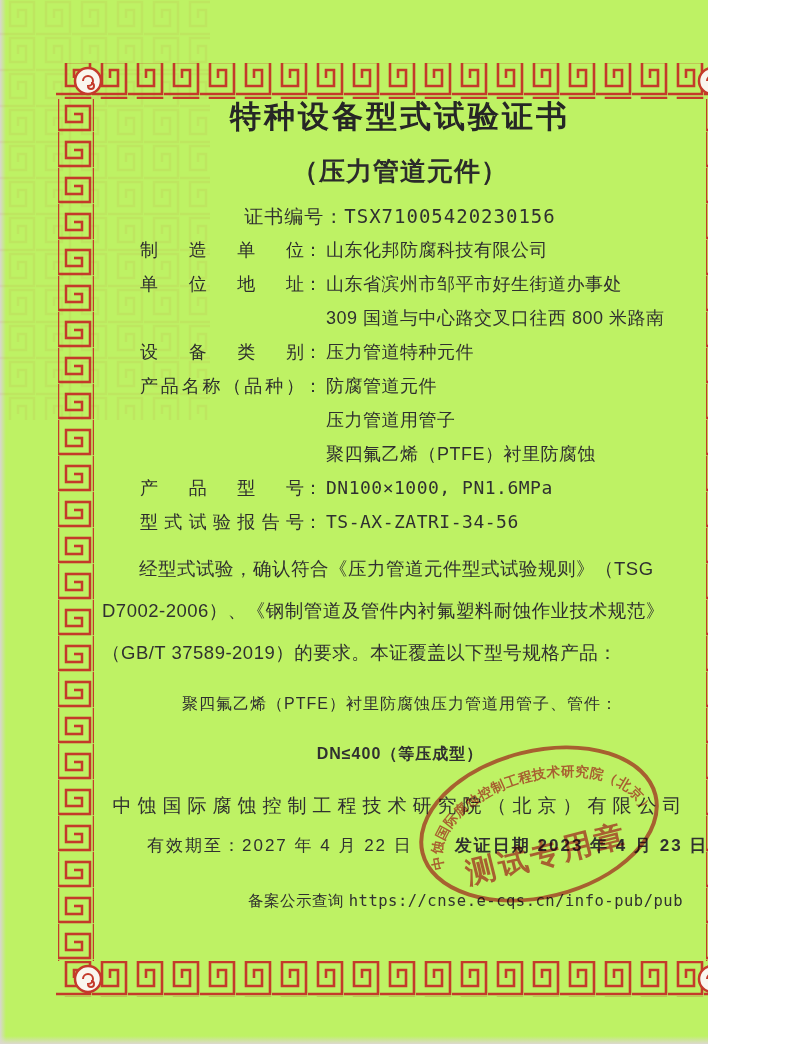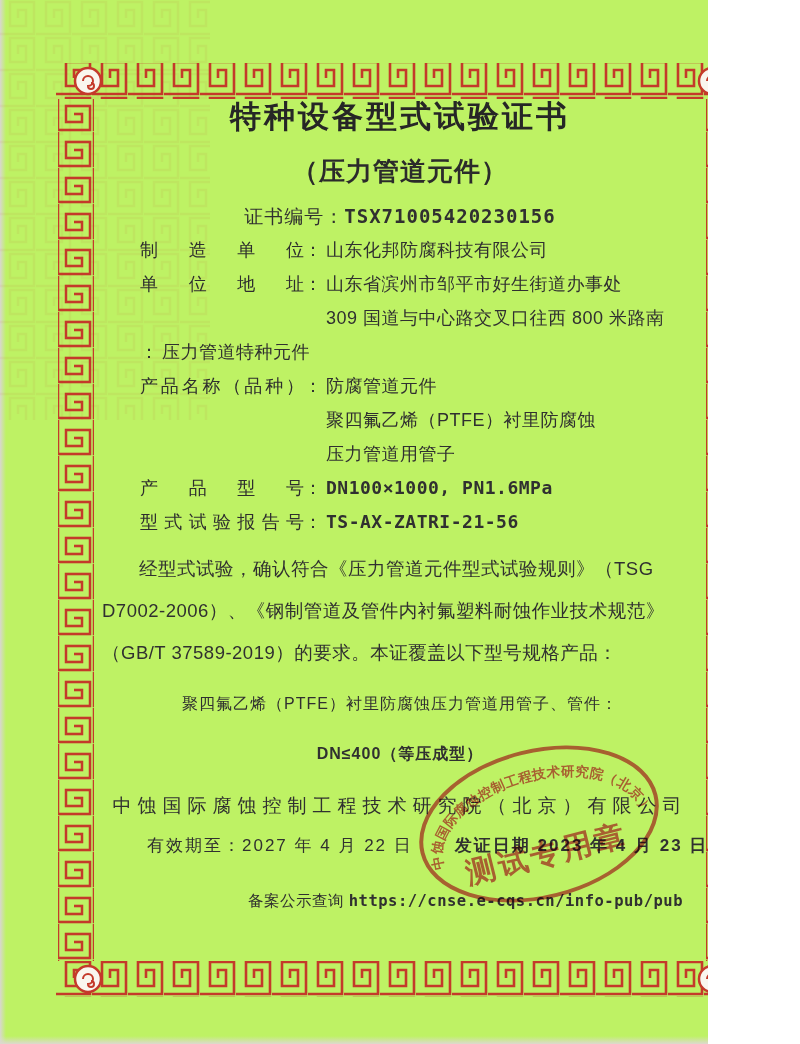--- a/index.html
+++ b/index.html
@@ -17,21 +17,21 @@
 
   .border-svg{position:absolute;left:56px;top:60px;}
   .ghost-svg{position:absolute;left:0;top:0;opacity:0.06;}
 
   .abs{position:absolute;}
   .centered{left:100px;width:600px;text-align:center;}
 
   .title{top:96px;font-size:31px;font-weight:700;letter-spacing:3px;color:#262626;}
   .subtitle{top:154px;font-size:26px;font-weight:700;letter-spacing:1px;color:#2b2b2b;}
   .certno{top:204px;font-size:19px;letter-spacing:1px;}
-  .mono{font-family:"DejaVu Sans Mono", monospace;font-weight:bold;}
+  .mono{font-family:"DejaVu Sans Mono", monospace;}
 
   .fields{top:233px;left:140px;width:560px;}
   .frow{display:flex;height:34px;line-height:34px;font-size:18px;}
   .flabel{width:164px;text-align:justify;text-align-last:justify;text-justify:inter-character;letter-spacing:0;color:#2e2e2e;flex:none;}
   .fcolon{width:22px;flex:none;}
   .fval{letter-spacing:0.5px;white-space:nowrap;}
 
   .statement{top:548px;left:102px;width:600px;font-size:18.5px;line-height:42px;text-indent:2em;letter-spacing:0.5px;text-align:left;}
   .covered1{top:694px;font-size:16px;letter-spacing:1px;}
   .covered2{top:744px;font-size:16px;letter-spacing:1px;font-weight:bold;}
@@ -109,47 +109,48 @@
       <span class="flabel">单位地址</span>
         <span class="fcolon">：</span>
         <span class="fval">山东省滨州市邹平市好生街道办事处</span>
     </div>
     <div class="frow">
       <span class="flabel"></span>
         <span class="fcolon"></span>
         <span class="fval">309 国道与中心路交叉口往西 800 米路南</span>
     </div>
     <div class="frow">
+      <span class="flabel">设备类别</span>
         <span class="fcolon">：</span>
         <span class="fval">压力管道特种元件</span>
     </div>
     <div class="frow">
       <span class="flabel">产品名称（品种）</span>
         <span class="fcolon">：</span>
         <span class="fval">防腐管道元件</span>
     </div>
     <div class="frow">
       <span class="flabel"></span>
         <span class="fcolon"></span>
-        <span class="fval">聚四氟乙烯（PTFE）衬里防腐蚀</span>
+        <span class="fval">压力管道用管子</span>
     </div>
     <div class="frow">
       <span class="flabel"></span>
         <span class="fcolon"></span>
-        <span class="fval">压力管道用管子</span>
+        <span class="fval">聚四氟乙烯（PTFE）衬里防腐蚀</span>
     </div>
     <div class="frow">
       <span class="flabel">产品型号</span>
         <span class="fcolon">：</span>
         <span class="fval mono">DN100×1000, PN1.6MPa</span>
     </div>
     <div class="frow">
       <span class="flabel">型式试验报告号</span>
         <span class="fcolon">：</span>
-        <span class="fval mono">TS-AX-ZATRI-21-56</span>
+        <span class="fval mono">TS-AX-ZATRI-34-56</span>
     </div>
   </div>
 
   <div class="abs statement">经型式试验，确认符合《压力管道元件型式试验规则》（TSG D7002-2006）、《钢制管道及管件内衬氟塑料耐蚀作业技术规范》（GB/T 37589-2019）的要求。本证覆盖以下型号规格产品：</div>
 
   <div class="abs centered covered1">聚四氟乙烯（PTFE）衬里防腐蚀压力管道用管子、管件：</div>
   <div class="abs centered covered2">DN≤400（等压成型）</div>
 
   <div class="abs centered company">中蚀国际腐蚀控制工程技术研究院（北京）有限公司</div>
   <div class="abs dates">

